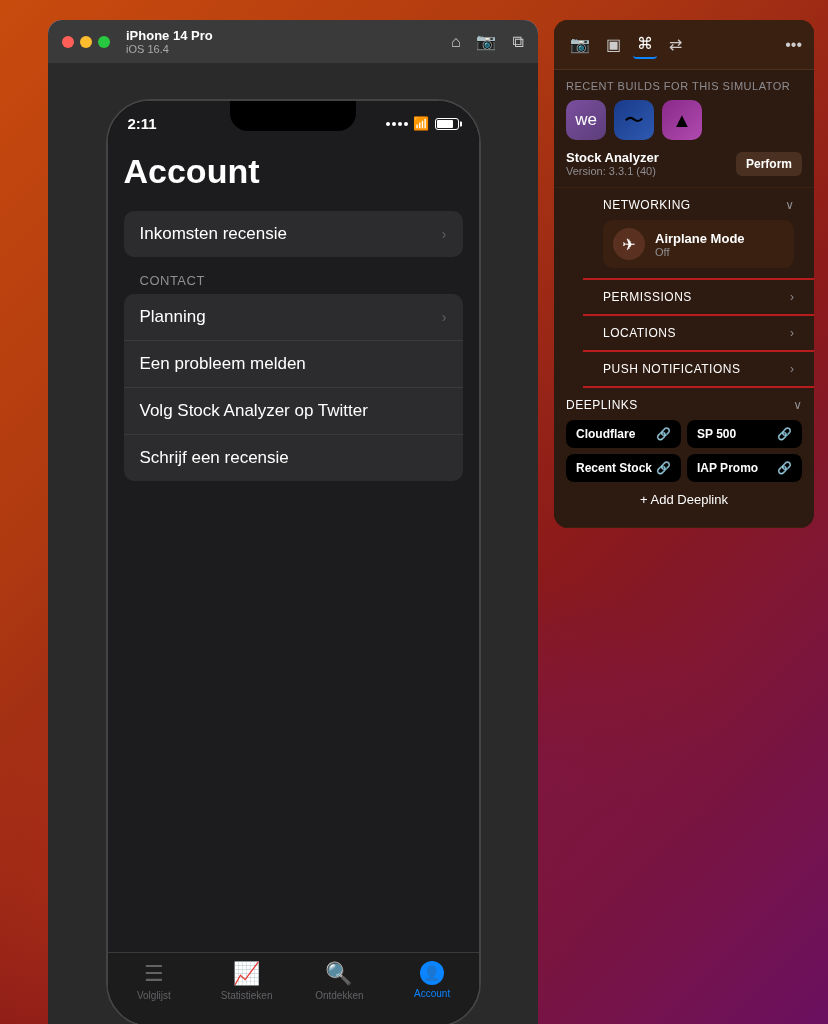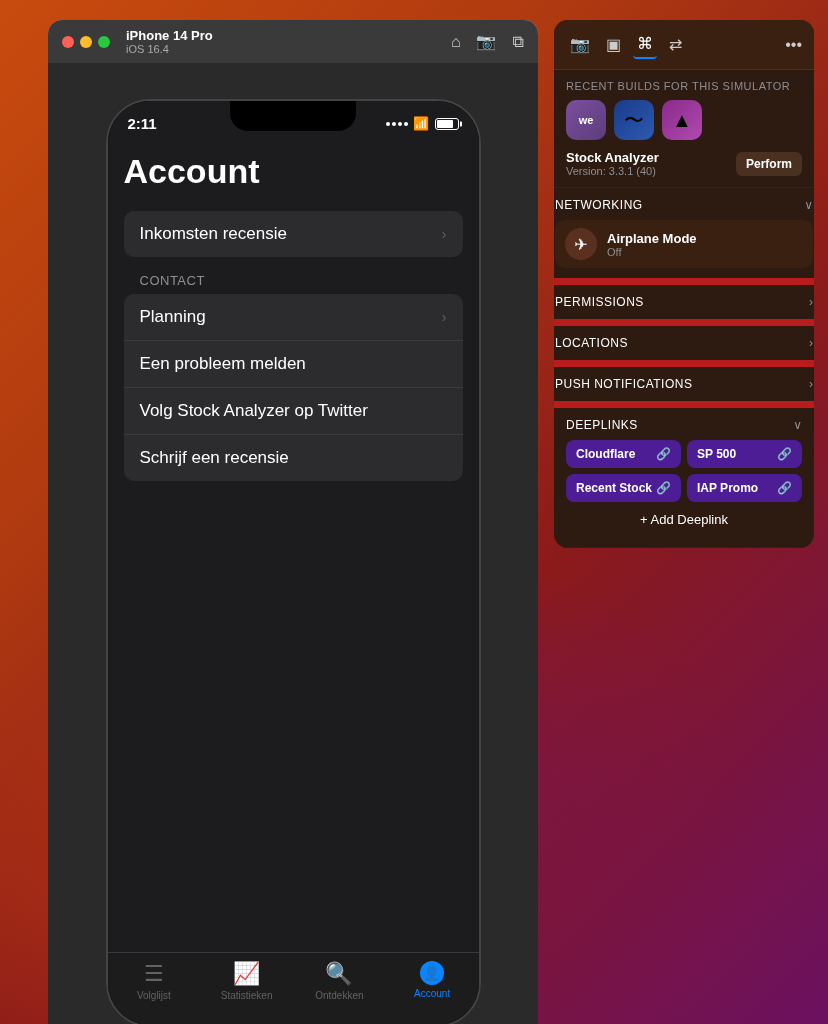--- a/index.html
+++ b/index.html
@@ -388,21 +388,21 @@
       color: #8e8e93;
     }
 
     .deeplink-grid {
       display: grid;
       grid-template-columns: 1fr 1fr;
       gap: 6px;
       margin-top: 8px;
     }
     .deeplink-btn {
-      background: #4c1d95;
+      background: #000000;
       border-radius: 8px;
       padding: 7px 10px;
       display: flex;
       align-items: center;
       justify-content: space-between;
       cursor: pointer;
     }
     .deeplink-label {
       font-size: 12px;
       font-weight: 600;
@@ -418,23 +418,24 @@
       background: transparent;
       border: none;
       color: #fff;
       font-size: 13px;
       padding: 10px;
       cursor: pointer;
       text-align: center;
     }
 
     .collapsible-section {
-      padding: 10px 1px;
-      border-bottom: 7px solid #b91c1c;
-      cursor: pointer;
+      padding: 10px 20px;
+      border-bottom: 2px solid #b91c1c;
+      cursor: pointer;
+      margin-left: 29px;
     }
 
     
     .notch {
       position: absolute;
       top: 0;
       left: 50%;
       transform: translateX(-50%);
       width: 126px;
       height: 30px;
@@ -553,21 +554,21 @@
     <span class="panel-toolbar-icon active">⌘</span>
     <span class="panel-toolbar-icon">⇄</span>
     <span class="panel-toolbar-separator"></span>
     <span class="panel-toolbar-more">•••</span>
   </div>
 
   <div class="panel-section">
     <div class="panel-section-title">Recent builds for this Simulator</div>
     <div class="recent-builds-row">
       <div class="app-icon app-icon-we">
-        <span style="color:#fff;font-size:11px;font-weight:700;">we</span>
+        <span style="color:#fff;font-size:17px;font-weight:400;">we</span>
       </div>
       <div class="app-icon app-icon-wave">
         <span>〜</span>
       </div>
       <div class="app-icon app-icon-tri">
         <span>▲</span>
       </div>
     </div>
     <div class="build-info">
       <div>

